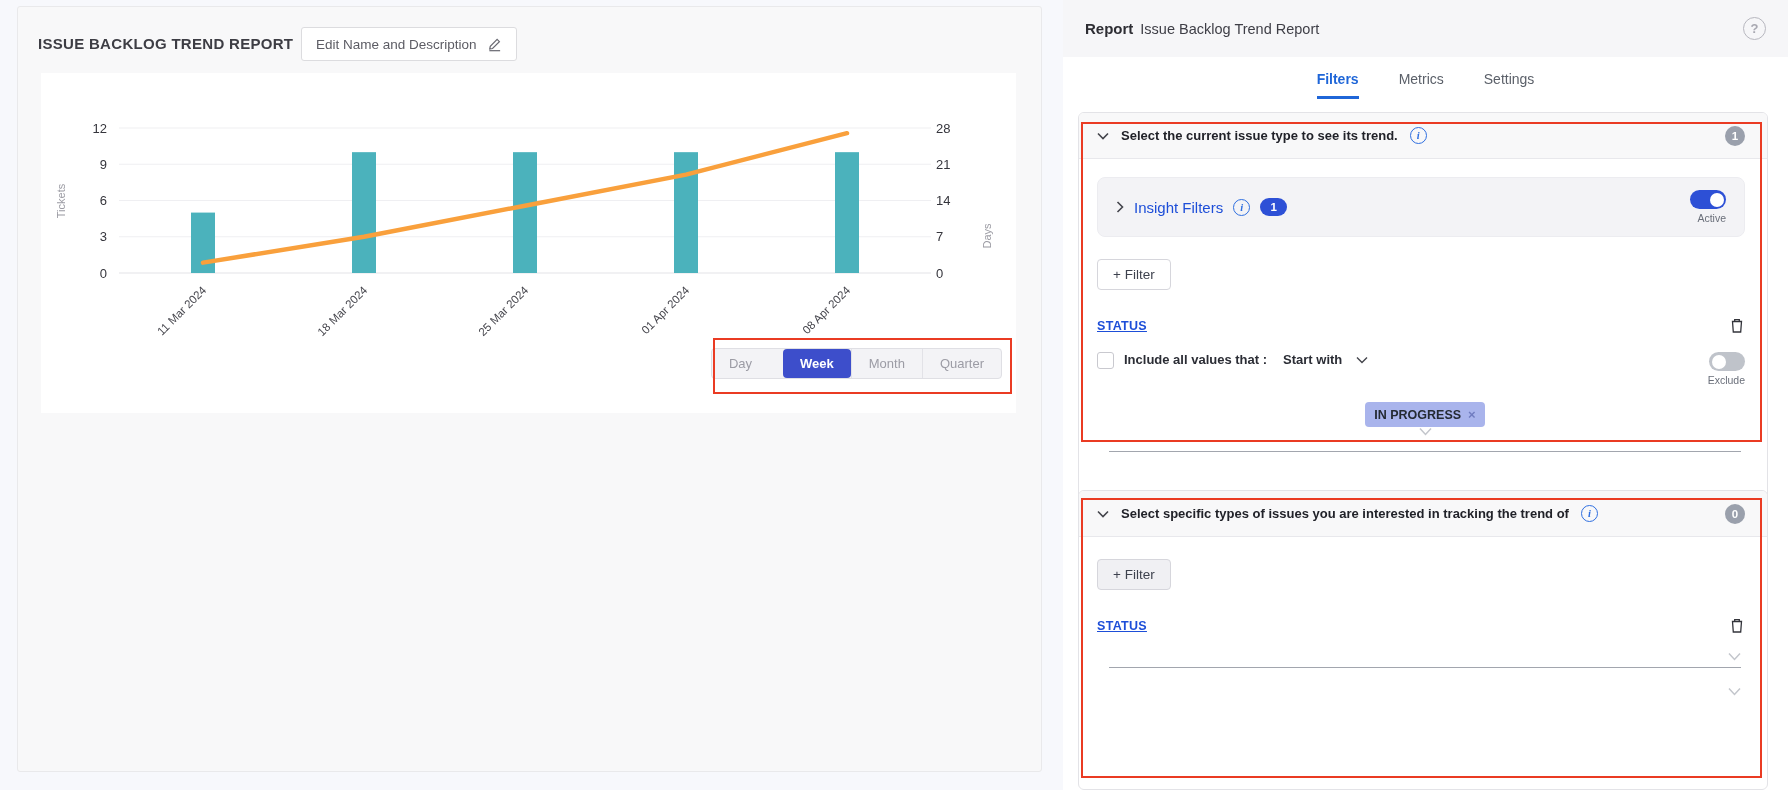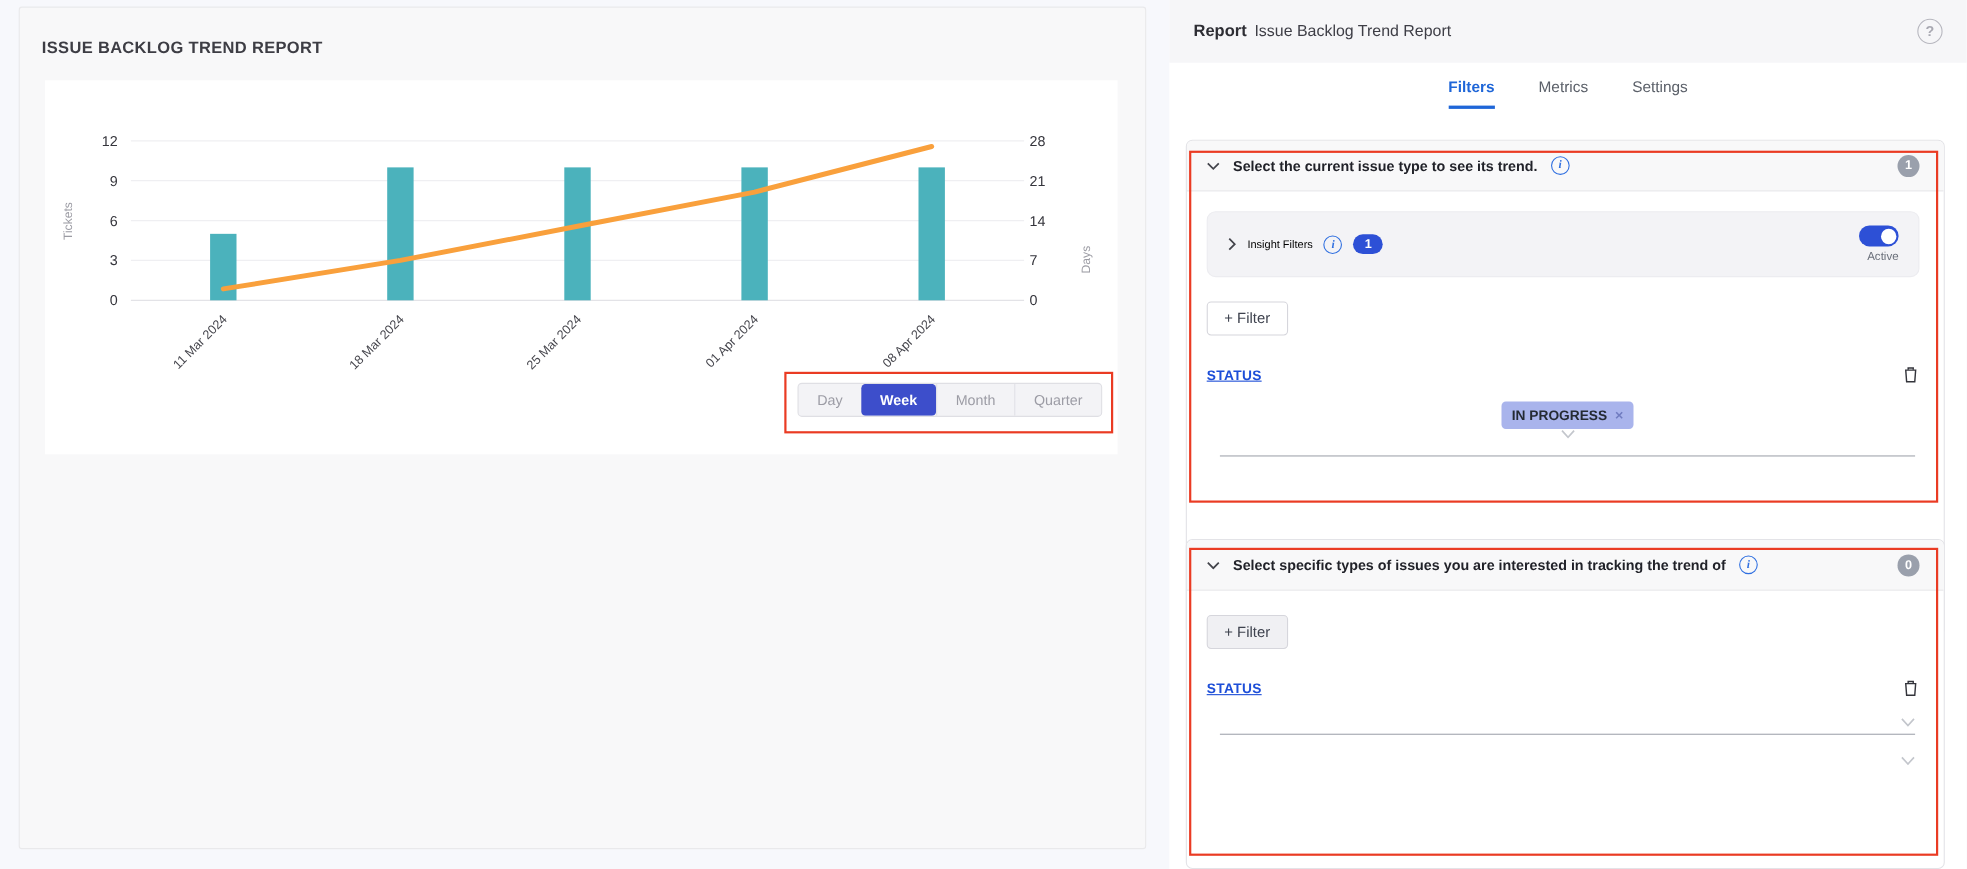--- a/index.html
+++ b/index.html
@@ -15,52 +15,52 @@
     gap:10px; padding:0 14px; background:#fff; border:1px solid #dcdcdf; border-radius:3px;
     color:#5c5c64; font-size:13.5px; cursor:pointer; }
   .chart-area { position:absolute; left:23px; top:66px; width:975px; height:340px; background:#fff; }
 
   
   .granularity { position:absolute; right:14px; bottom:34px; display:flex; align-items:stretch;
     background:#f3f3f6; border:1px solid #dfdfe4; border-radius:4px; overflow:hidden; height:31px; }
   .gran-btn { padding:0 17px; font-size:13px; color:#9c9ca5; background:transparent; border:none;
     border-left:1px solid #e2e2e7; cursor:pointer; display:flex; align-items:center; }
   .gran-btn:first-child { border-left:none; }
-  .gran-btn.active { background:#3d4ecb; color:#fff; font-weight:600; border-radius:4px; border-left:none; }
+  .gran-btn.active { background:#3d4ecb; color:#fff; font-weight:600; border-radius:4px; border-left:none;margin-left:14px; }
 
   
   .anno { position:absolute; border:2px solid #ea3b23; pointer-events:none; z-index:5; }
   .anno-chart { left:695px; top:331px; width:299px; height:56px; }
 
   
   .right-panel { position:absolute; left:1063px; top:0; width:725px; height:790px; background:#fff; }
   .rp-header { height:57px; background:#f6f6f8; display:flex; align-items:center; padding:0 22px; }
   .rp-header .rp-label { font-size:15px; font-weight:700; color:#2e2e34; }
   .rp-header .rp-title { font-size:14.5px; color:#3e3e46; margin-left:7px; }
   .help-icon { margin-left:auto; width:23px; height:23px; border:1.6px solid #b7b7bf; border-radius:50%;
     color:#a8a8b1; font-size:13px; font-weight:700; display:flex; align-items:center; justify-content:center; cursor:pointer; }
 
   .rp-tabs { display:flex; justify-content:center; gap:40px; margin-top:14px; }
   .rp-tab { font-size:14px; color:#5b6069; padding-bottom:9px; cursor:pointer; border-bottom:3px solid transparent; }
   .rp-tab.active { color:#1f66d8; font-weight:700; border-bottom-color:#1f66d8; }
 
   .filter-card { position:absolute; left:15px; width:690px; background:#fff;
     border:1px solid #e3e3e7; border-radius:6px; overflow:hidden; }
-  .card-1 { top:127px; height:451px; }
+  .card-1 { top:112px; height:451px; }
   .card-2 { top:490px; height:300px; }
   .fc-header { height:46px; background:#f8f8f9; border-bottom:1px solid #e8e8ec;
     display:flex; align-items:center; gap:12px; padding:0 22px 0 18px; }
   .fc-title { font-size:13px; font-weight:700; color:#212229; }
   .fc-body { padding:0 22px 0 18px; }
   .count-badge { margin-left:auto; width:20px; height:20px; border-radius:50%; background:#9aa0ac;
     color:#fff; font-size:11.5px; font-weight:700; display:flex; align-items:center; justify-content:center; }
 
   .insight-panel { margin-top:18px; height:60px; background:#f3f3f6; border:1px solid #ececf0;
     border-radius:8px; display:flex; align-items:center; gap:10px; padding:0 18px; }
-  .insight-label { font-size:10px; color:#000000; }
+  .insight-label { font-size:15px; color:#1d4ed8; }
   .pill-badge { min-width:27px; height:18px; border-radius:9px; background:#2d50d6; color:#fff;
     font-size:11.5px; font-weight:700; display:flex; align-items:center; justify-content:center; padding:0 6px; }
   .toggle-col { margin-left:auto; display:flex; flex-direction:column; align-items:flex-end; gap:3px; }
   .toggle { width:36px; height:19px; border-radius:10px; position:relative; cursor:pointer; }
   .toggle .knob { position:absolute; top:2.5px; width:14px; height:14px; border-radius:50%; background:#fff; }
   .toggle.on { background:#2d50d6; } .toggle.on .knob { right:2.5px; }
   .toggle.off { background:#bfc3ca; } .toggle.off .knob { left:2.5px; }
   .toggle-caption { font-size:10.5px; color:#6a6f7a; }
 
   .filter-btn { margin-top:22px; display:inline-flex; align-items:center; gap:7px; height:31px;
@@ -93,20 +93,29 @@
     display:inline-flex; align-items:center; justify-content:center; flex:none; cursor:pointer; }
   .anno-r1 { left:18px; top:123px; width:681px; height:320px; }
   .anno-r2 { left:18px; top:497px; width:681px; height:280px; }
 </style>
 </head>
 <body>
 
 <div class="left-card">
   <div class="report-title">ISSUE BACKLOG TREND REPORT</div>
 
+  <button class="edit-btn">
+    <span>Edit Name and Description</span>
+    <span style="display:flex;">
+      <svg width="15" height="15" viewBox="0 0 16 16">
+          <path d="M10.8 2.6l2.4 2.4-7.3 7.3-3 .6.6-3z" fill="none" stroke="#6a6a72" stroke-width="1.3"></path>
+          <line x1="2.5" y1="14.6" x2="14" y2="14.6" stroke="#6a6a72" stroke-width="1.3"></line>
+        </svg>
+    </span>
+  </button>
 
   <div class="chart-area">
     <svg width="975" height="340" viewBox="0 0 975 340">
         <line x1="78" x2="890" y1="200" y2="200" stroke="#e3e3e7" stroke-width="1.2"></line>
         <text x="66" y="204.5" text-anchor="end" font-size="13" fill="#35353c">0</text>
         <line x1="78" x2="890" y1="163.75" y2="163.75" stroke="#efeff2" stroke-width="1.2"></line>
         <text x="66" y="168.25" text-anchor="end" font-size="13" fill="#35353c">3</text>
         <line x1="78" x2="890" y1="127.5" y2="127.5" stroke="#efeff2" stroke-width="1.2"></line>
         <text x="66" y="132" text-anchor="end" font-size="13" fill="#35353c">6</text>
         <line x1="78" x2="890" y1="91.25" y2="91.25" stroke="#efeff2" stroke-width="1.2"></line>
@@ -194,20 +203,37 @@
         <span class="field-label">STATUS</span>
         <span class="row-spacer"></span>
         <button class="trash-btn">
           <svg width="16" height="17" viewBox="0 0 16 17">
               <path d="M3.5 4.5h9l-.8 10.5h-7.4z" fill="none" stroke="#33343b" stroke-width="1.3"></path>
               <path d="M5.7 4.2v-1.6h4.6v1.6" fill="none" stroke="#33343b" stroke-width="1.3"></path>
             </svg>
         </button>
       </div>
 
+      <div class="include-row">
+        <div class="checkbox"></div>
+        <span class="include-label">Include all values that :</span>
+        <span class="operator">
+          <span>Start with</span>
+          <svg width="12" height="8" viewBox="0 0 12 8">
+              <polyline points="1,1.5 6,6.5 11,1.5" fill="none" stroke="#44454c" stroke-width="1.4"></polyline>
+            </svg>
+        </span>
+        <span class="row-spacer"></span>
+        <div class="toggle-col">
+          <div class="toggle off">
+              <div class="knob"></div>
+            </div>
+          <span class="toggle-caption">Exclude</span>
+        </div>
+      </div>
 
       <div class="chip-row">
         <span class="chip">
           <span>IN PROGRESS</span>
           <span class="chip-x">×</span>
         </span>
         <span class="row-spacer"></span>
         <button class="chev-btn" style="margin-bottom:2px;">
           <svg width="13" height="9" viewBox="0 0 13 9">
               <polyline points="1,1.5 6.5,7.5 12,1.5" fill="none" stroke="#c3c6cc" stroke-width="1.5"></polyline>

